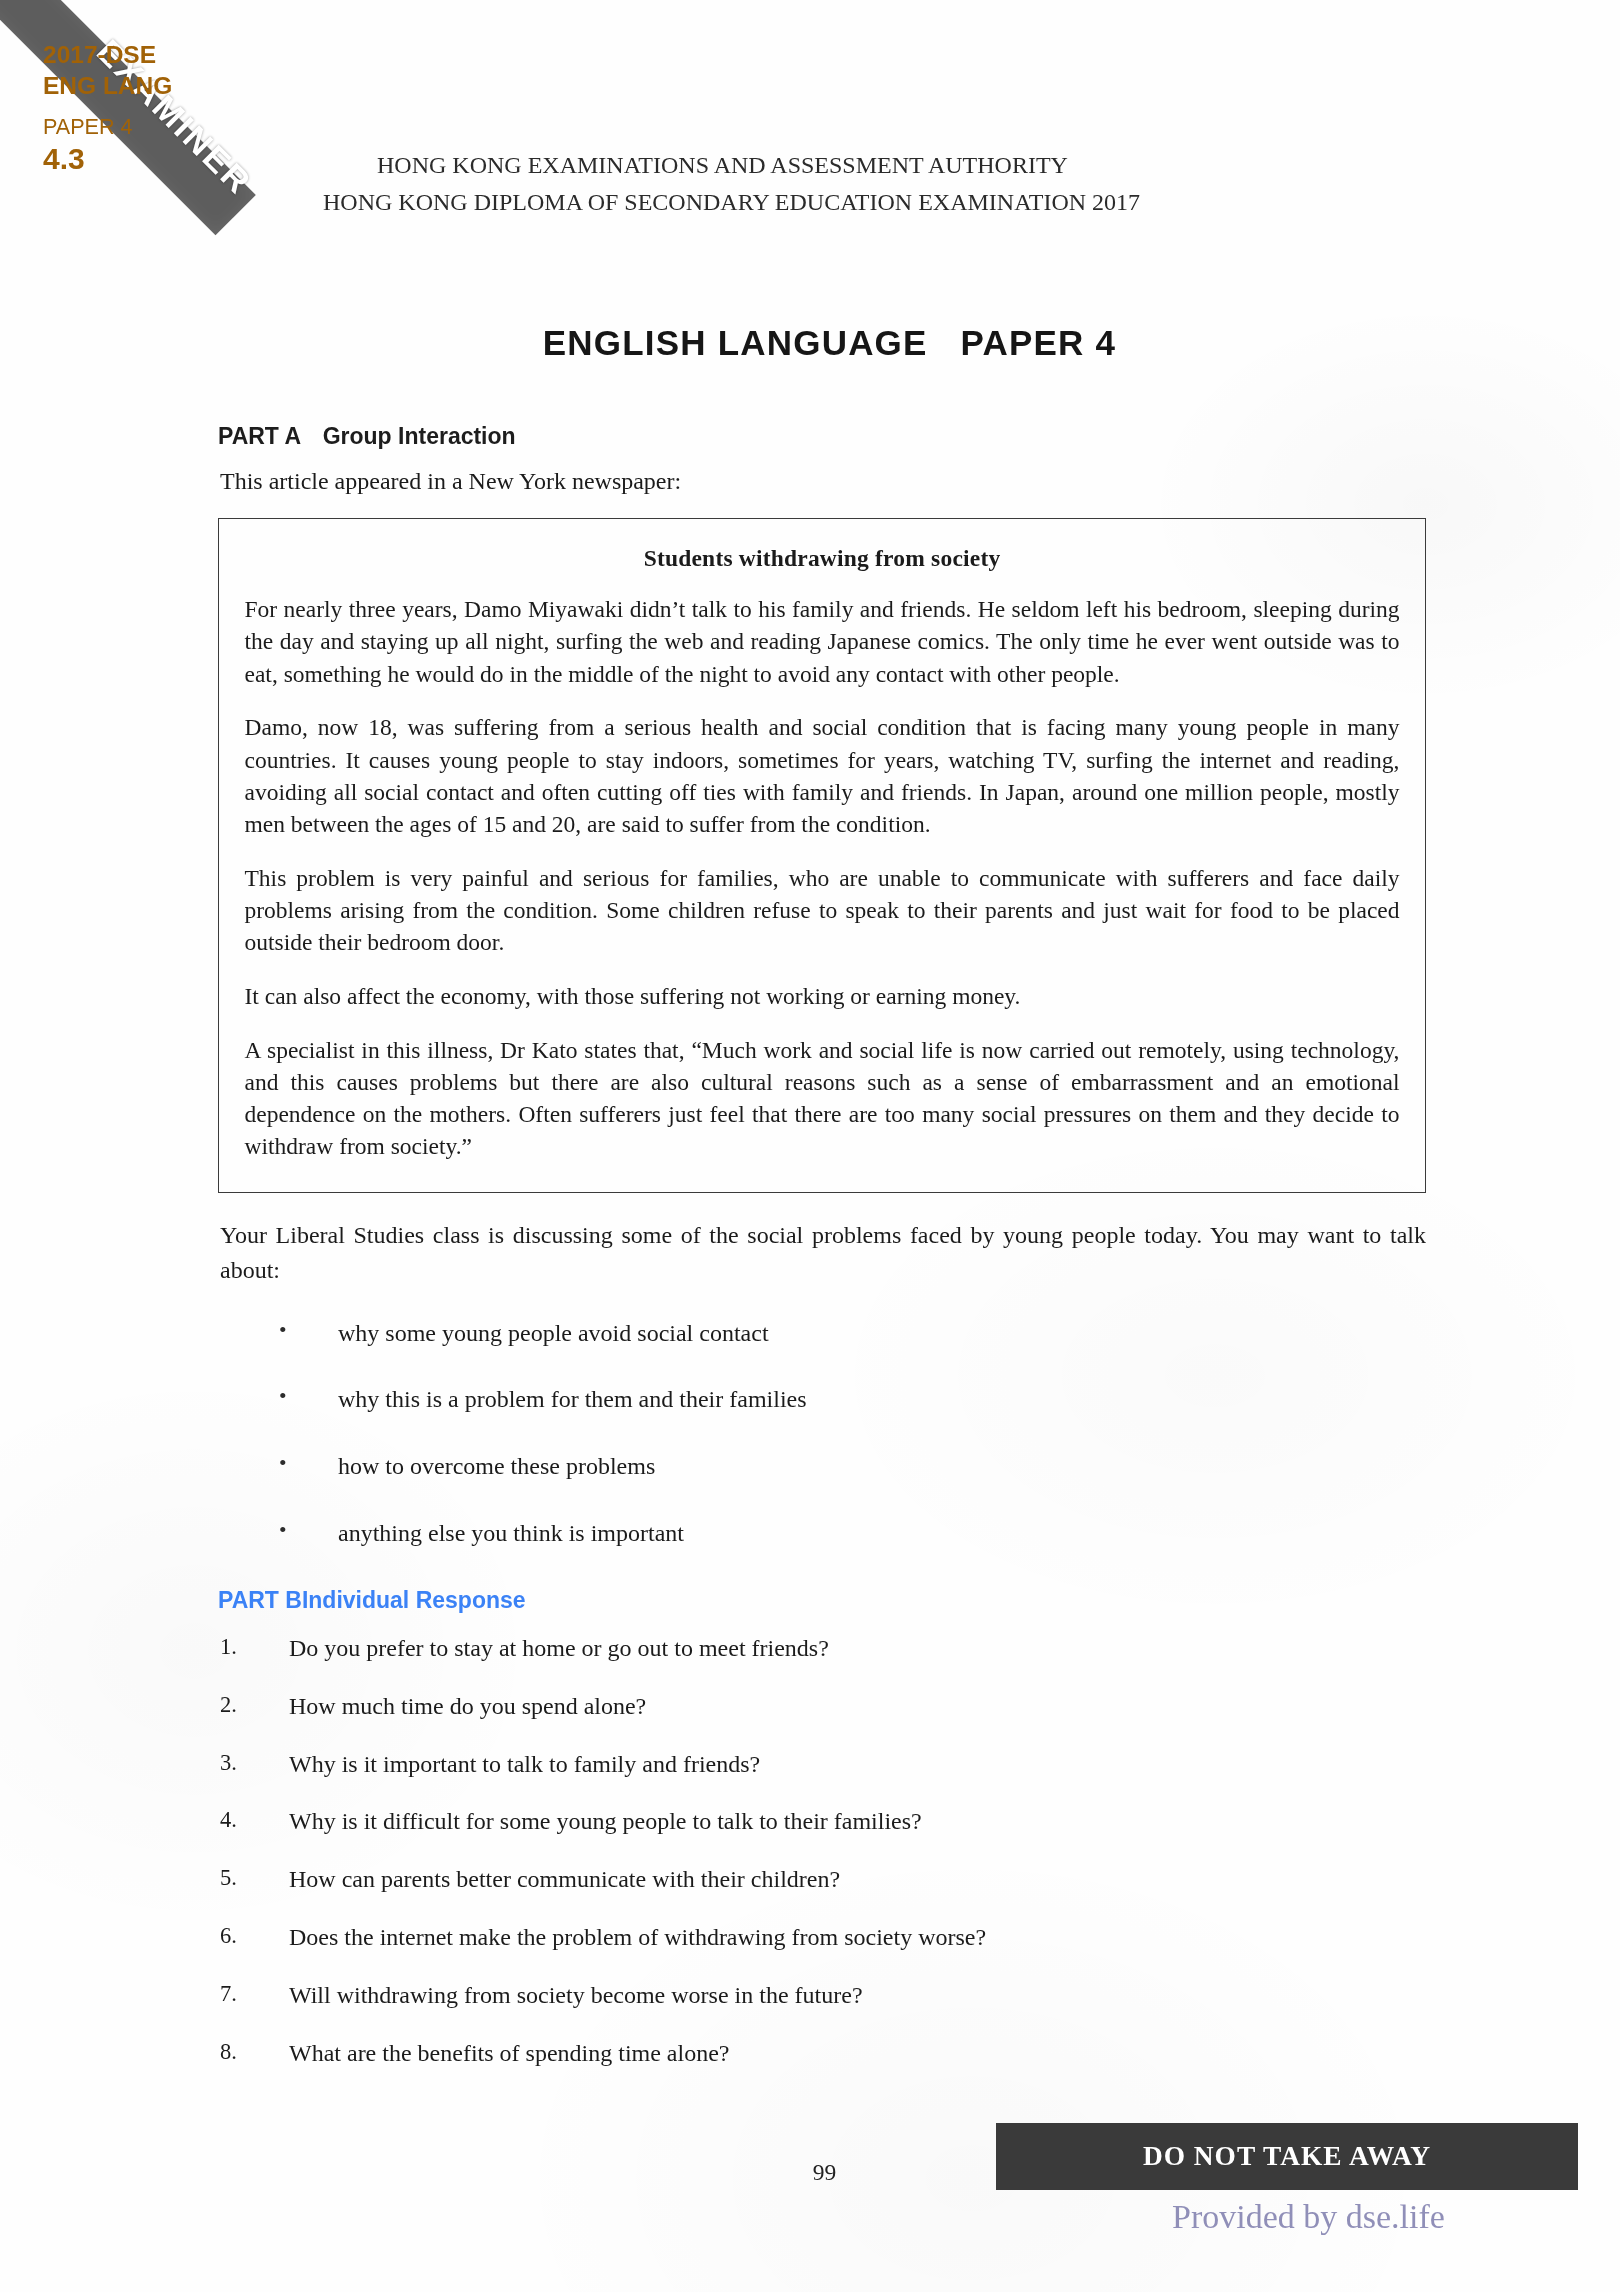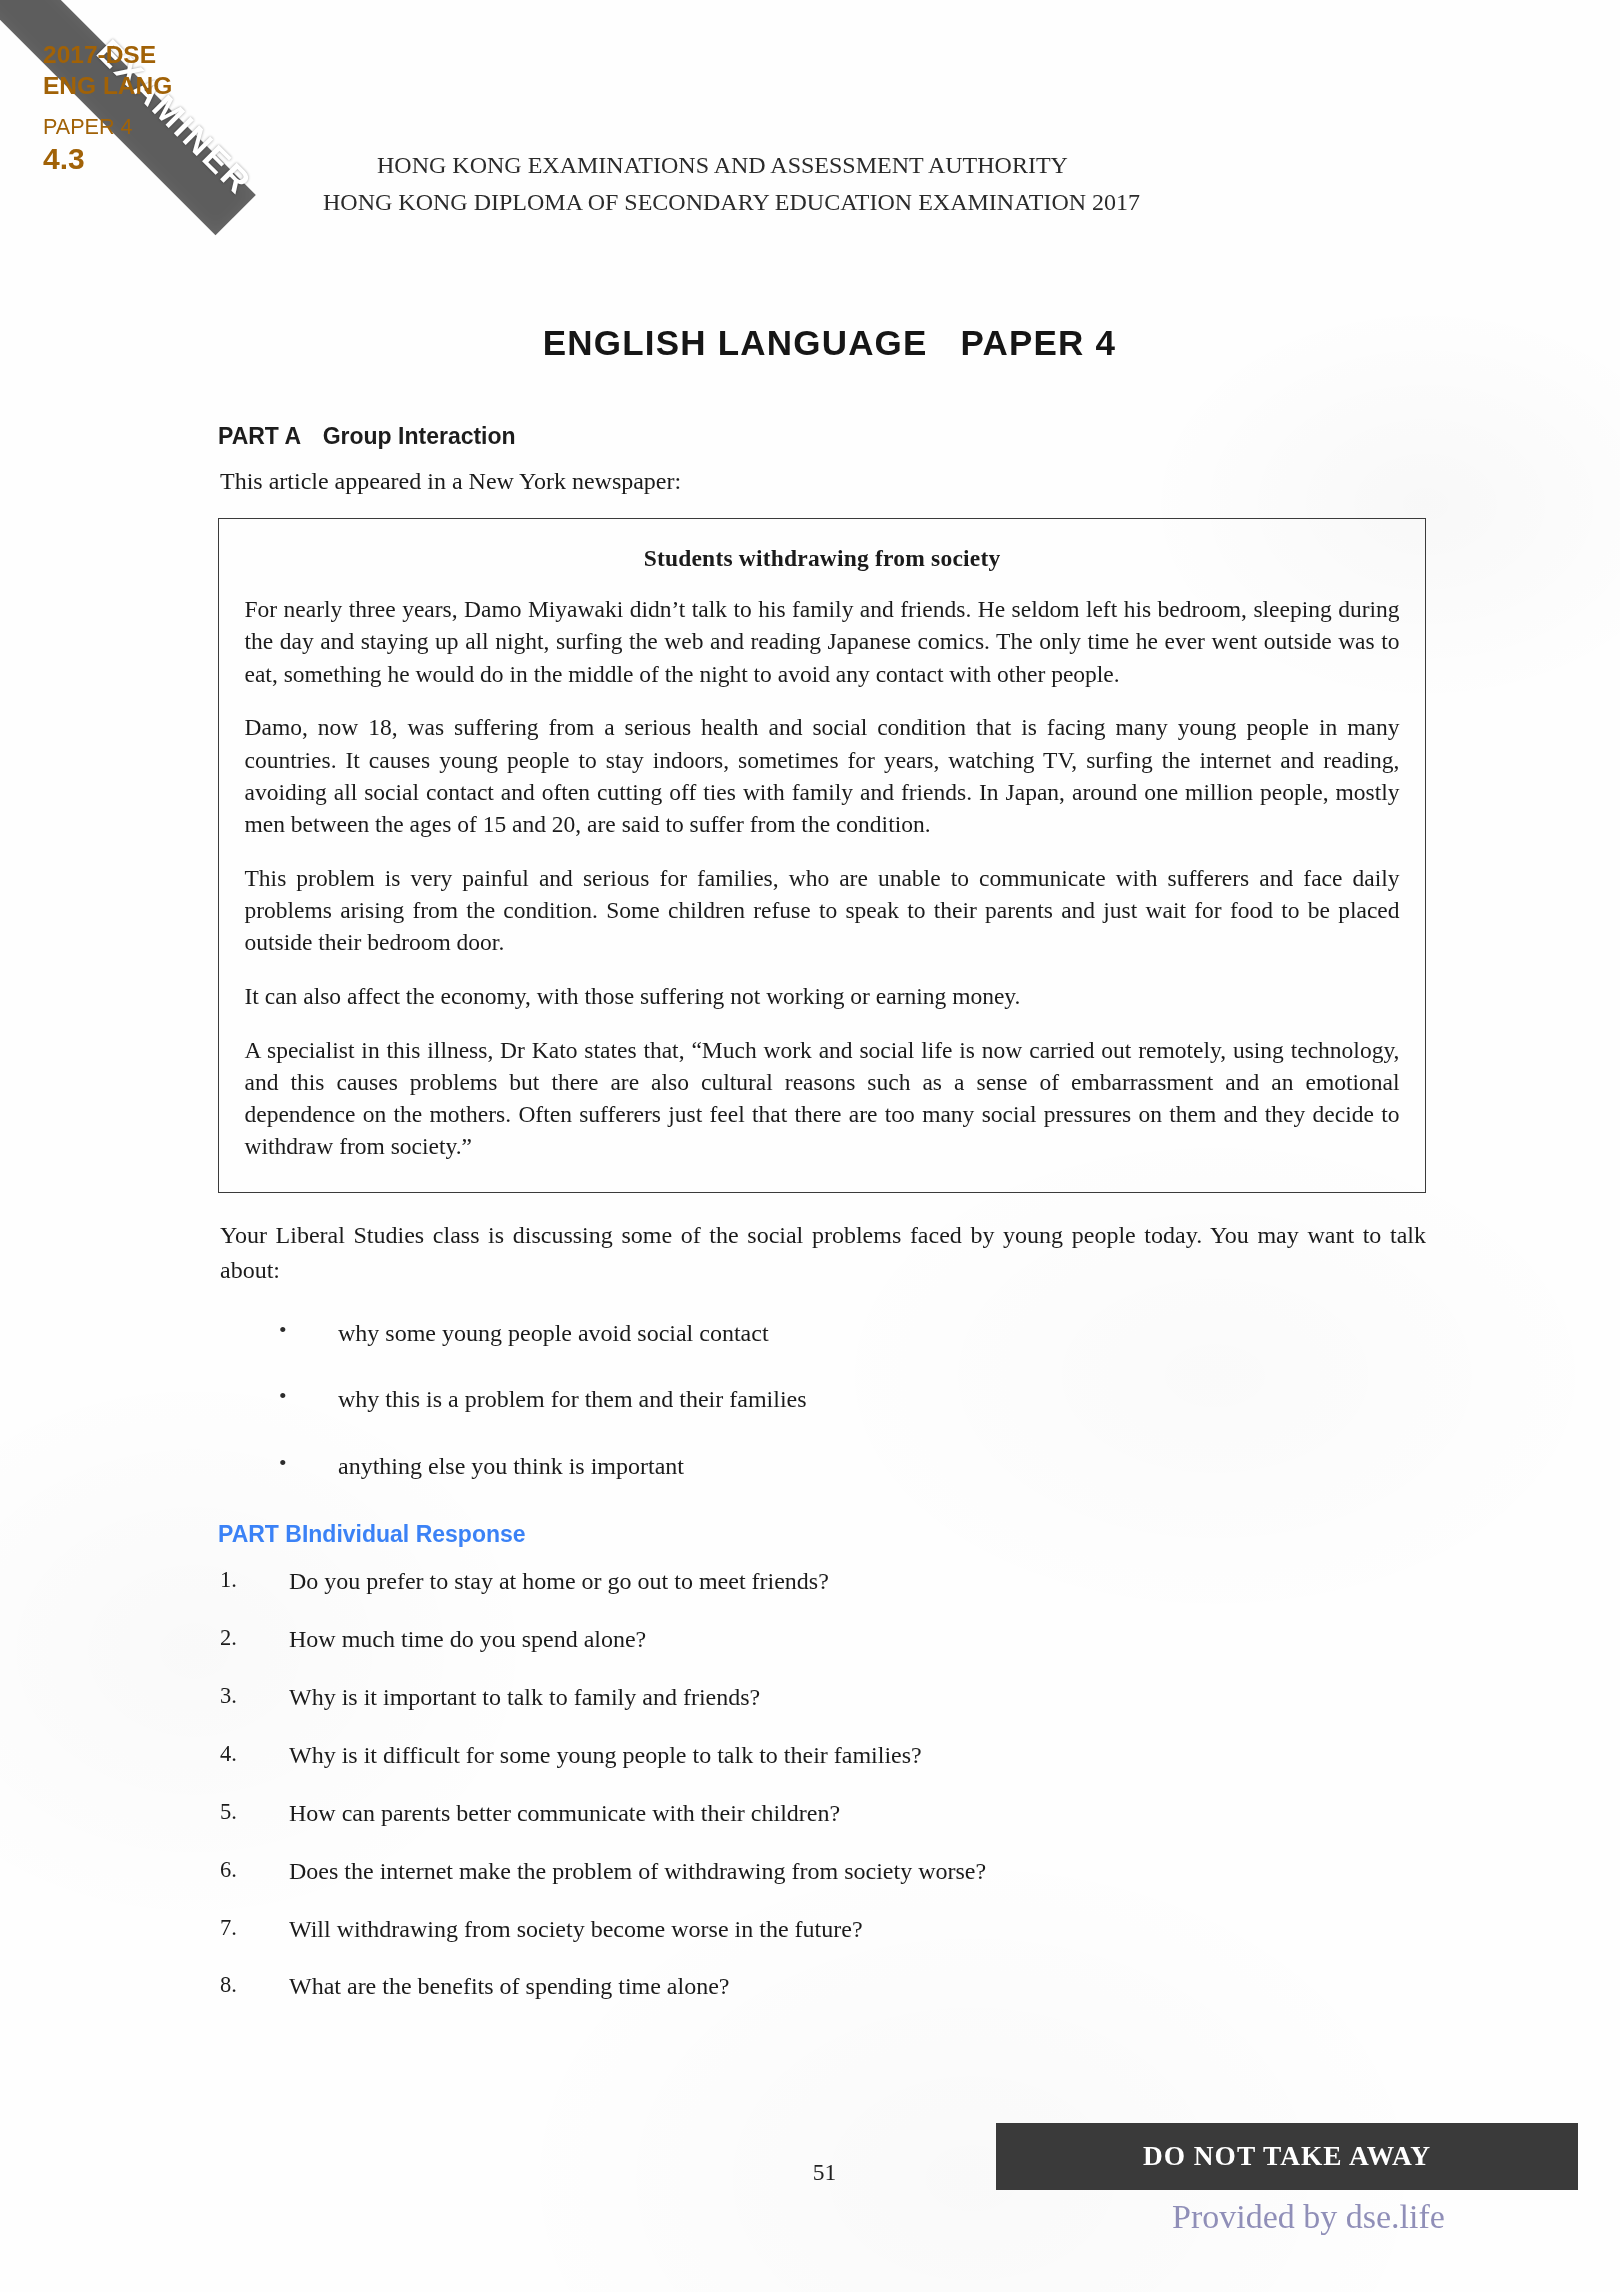--- a/index.html
+++ b/index.html
@@ -283,40 +283,41 @@
       <p>This problem is very painful and serious for families, who are unable to communicate with sufferers and face daily problems arising from the condition. Some children refuse to speak to their parents and just wait for food to be placed outside their bedroom door.</p>
       <p>It can also affect the economy, with those suffering not working or earning money.</p>
       <p>A specialist in this illness, Dr Kato states that, “Much work and social life is now carried out remotely, using technology, and this causes problems but there are also cultural reasons such as a sense of embarrassment and an emotional dependence on the mothers. Often sufferers just feel that there are too many social pressures on them and they decide to withdraw from society.”</p>
     </div>
 
     <p class="after-box">Your Liberal Studies class is discussing some of the social problems faced by young people today. You may want to talk about:</p>
 
     <ul class="bullets">
       <li>why some young people avoid social contact</li>
       <li>why this is a problem for them and their families</li>
+      <li>how to overcome these problems</li>
       <li>anything else you think is important</li>
     </ul>
 
     <div class="part-b-head">
       <span>PART B</span><span class="sp"></span><span>Individual Response</span>
     </div>
 
     <ol class="questions">
       <li><span class="num">1.</span><span>Do you prefer to stay at home or go out to meet friends?</span></li>
       <li><span class="num">2.</span><span>How much time do you spend alone?</span></li>
       <li><span class="num">3.</span><span>Why is it important to talk to family and friends?</span></li>
       <li><span class="num">4.</span><span>Why is it difficult for some young people to talk to their families?</span></li>
       <li><span class="num">5.</span><span>How can parents better communicate with their children?</span></li>
       <li><span class="num">6.</span><span>Does the internet make the problem of withdrawing from society worse?</span></li>
       <li><span class="num">7.</span><span>Will withdrawing from society become worse in the future?</span></li>
       <li><span class="num">8.</span><span>What are the benefits of spending time alone?</span></li>
     </ol>
 
   </div>
 
-  <div class="page-number">51</div>
+  <div class="page-number">99</div>
 
   <div class="donottake">DO NOT TAKE AWAY</div>
 
   <div class="provided">Provided by dse.life</div>
 
 </div>
 
 
 </body></html>

